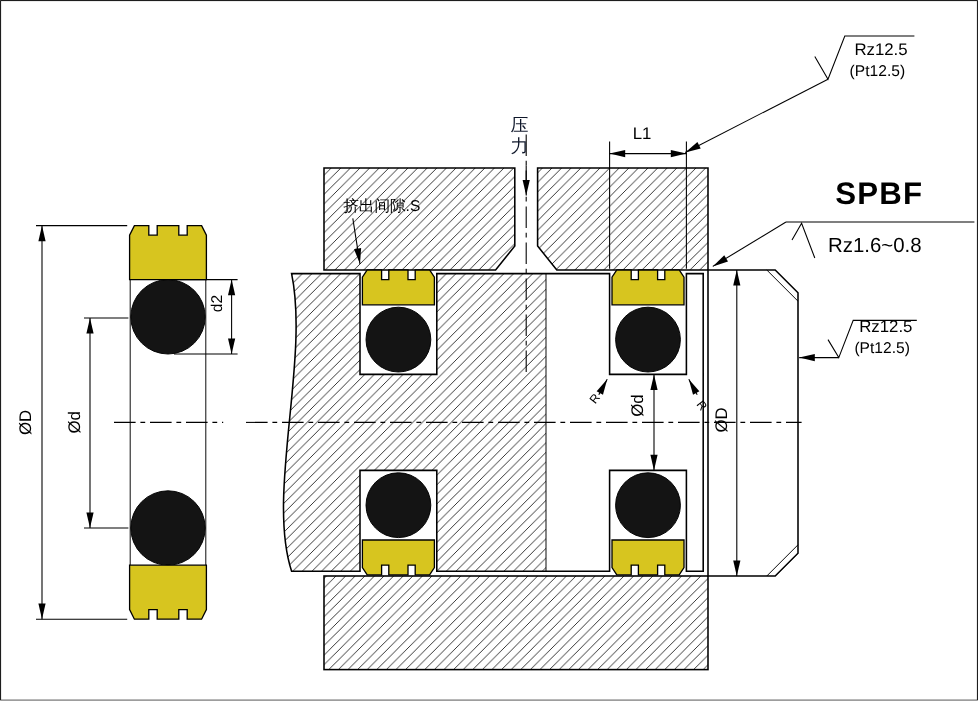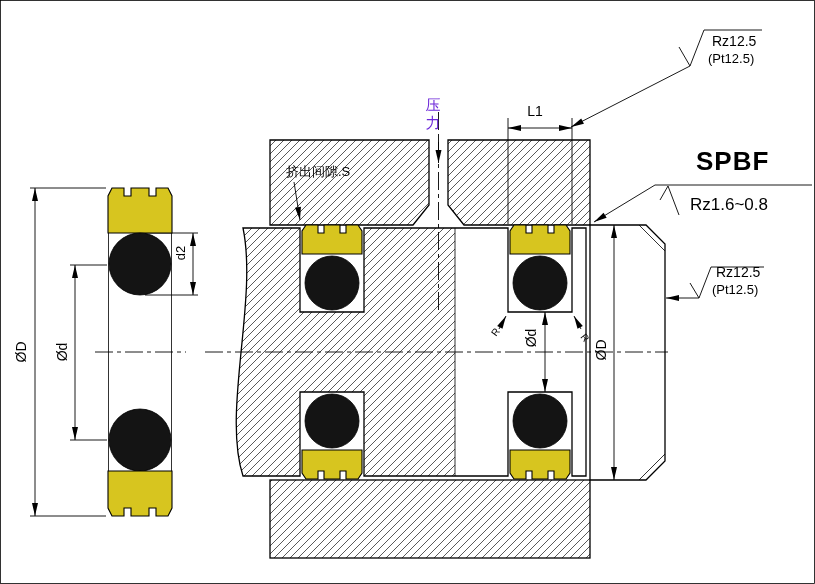--- a/index.html
+++ b/index.html
@@ -16,21 +16,21 @@
   .dim{stroke:#000;stroke-width:0.9;fill:none;}
   .lead{stroke:#000;stroke-width:0.9;fill:none;}
   .cl{stroke:#000;stroke-width:0.9;fill:none;stroke-dasharray:18 4 4 4;}
   .block{stroke:#000;stroke-width:1.3;fill:url(#hatch);}
   .white-block{stroke:#000;stroke-width:1.3;fill:#ffffff;}
   .solid-outline{stroke:#000;stroke-width:1.3;fill:none;}
   .hatch-only{fill:url(#hatch);stroke:none;}
   .cap{stroke:#000;stroke-width:1.1;}
   .oring{stroke:#000;stroke-width:0.8;}
   .vlabel{position:absolute;left:424px;top:96px;width:18px;font-size:15px;line-height:1.22;
-          word-break:break-all;text-align:center;color:#6d28d9;}
+          word-break:break-all;text-align:center;color:#0f172a;}
 </style>
 </head>
 <body>
 
 <div class="stage">
 
 <svg width="815" height="584" viewBox="0 0 815 584">
   <defs>
     <pattern id="hatch" width="8" height="8" patternUnits="userSpaceOnUse">
       <path d="M-2,2 L2,-2 M0,8 L8,0 M6,10 L10,6" stroke="#000" stroke-width="0.65"></path>

